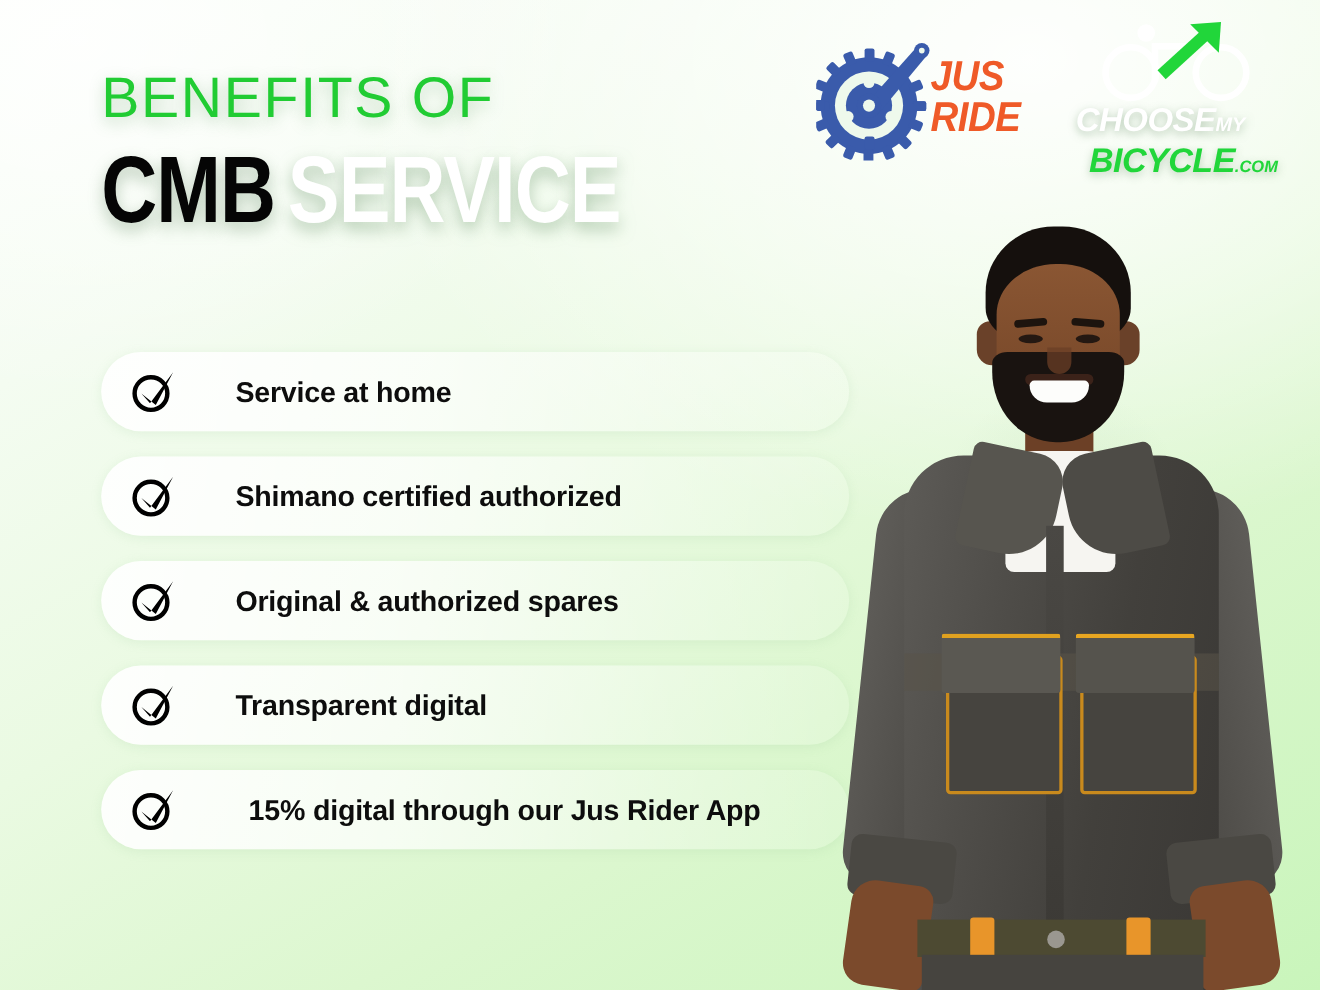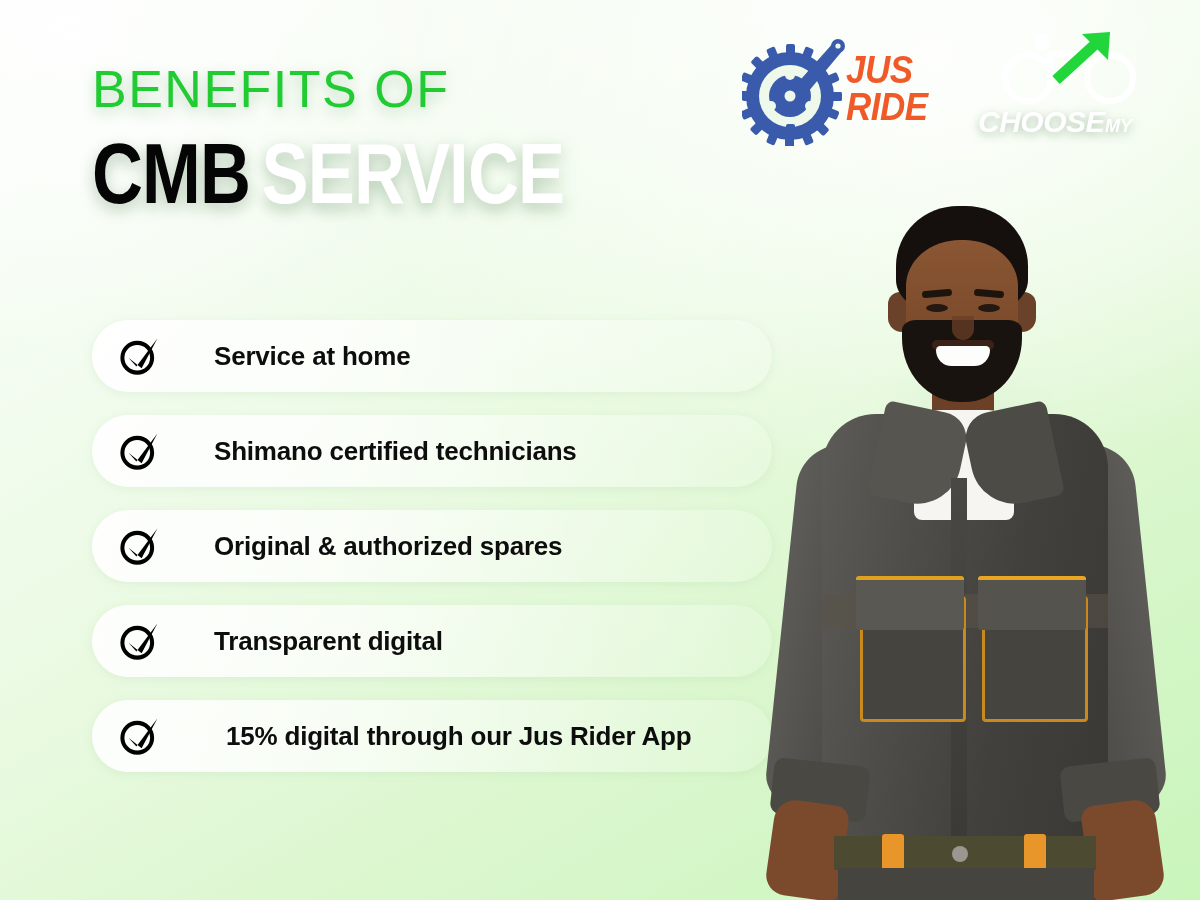--- a/index.html
+++ b/index.html
@@ -83,21 +83,21 @@
     line-height: 37px;
     letter-spacing: -0.5px;
     transform: scaleX(0.92);
     transform-origin: left top;
   }
   .jr-text div { white-space: nowrap; }
 
   .logo-cmb {
     position: absolute;
     left: 978px;
-    top: 28px;
+    top: 16px;
     width: 200px;
     height: 130px;
   }
   .cmb-bike { position: absolute; left: 14px; top: 0; }
   .cmb-words {
     position: absolute;
     left: 0;
     top: 78px;
     width: 200px;
     font-style: italic;
@@ -339,39 +339,40 @@
         <circle cx="36" cy="50" r="23"></circle>
         <circle cx="118" cy="50" r="23"></circle>
       </g>
       <circle cx="50" cy="14" r="8" fill="#ffffff"></circle>
       <path d="M58 58 L58 26 L96 26" stroke="#ffffff" stroke-width="6" fill="none"></path>
       <path d="M64 52 L110 10" stroke="#21d63a" stroke-width="11" fill="none"></path>
       <path d="M90 6 L118 4 L116 32 Z" fill="#21d63a"></path>
     </svg>
     <div class="cmb-words">
       <div class="cmb-row1"><span>CHOOSE</span><span class="sm">MY</span></div>
+      <div class="cmb-row2"><span>BICYCLE</span><span class="sm">.COM</span></div>
     </div>
   </div>
 
   <div class="benefits">
 
     <div class="pill">
       <svg class="pill-check" viewBox="0 0 48 48">
         <circle cx="22" cy="26" r="17" fill="none" stroke="#000" stroke-width="4.6"></circle>
         <path d="M12 26 L21 36 L45 4 L27 38 Z" fill="#000"></path>
       </svg>
       <span class="pill-label">Service at home</span>
     </div>
 
     <div class="pill">
       <svg class="pill-check" viewBox="0 0 48 48">
         <circle cx="22" cy="26" r="17" fill="none" stroke="#000" stroke-width="4.6"></circle>
         <path d="M12 26 L21 36 L45 4 L27 38 Z" fill="#000"></path>
       </svg>
-      <span class="pill-label">Shimano certified technicians</span>
+      <span class="pill-label">Shimano certified authorized</span>
     </div>
 
     <div class="pill">
       <svg class="pill-check" viewBox="0 0 48 48">
         <circle cx="22" cy="26" r="17" fill="none" stroke="#000" stroke-width="4.6"></circle>
         <path d="M12 26 L21 36 L45 4 L27 38 Z" fill="#000"></path>
       </svg>
       <span class="pill-label">Original &amp; authorized spares</span>
     </div>
 

